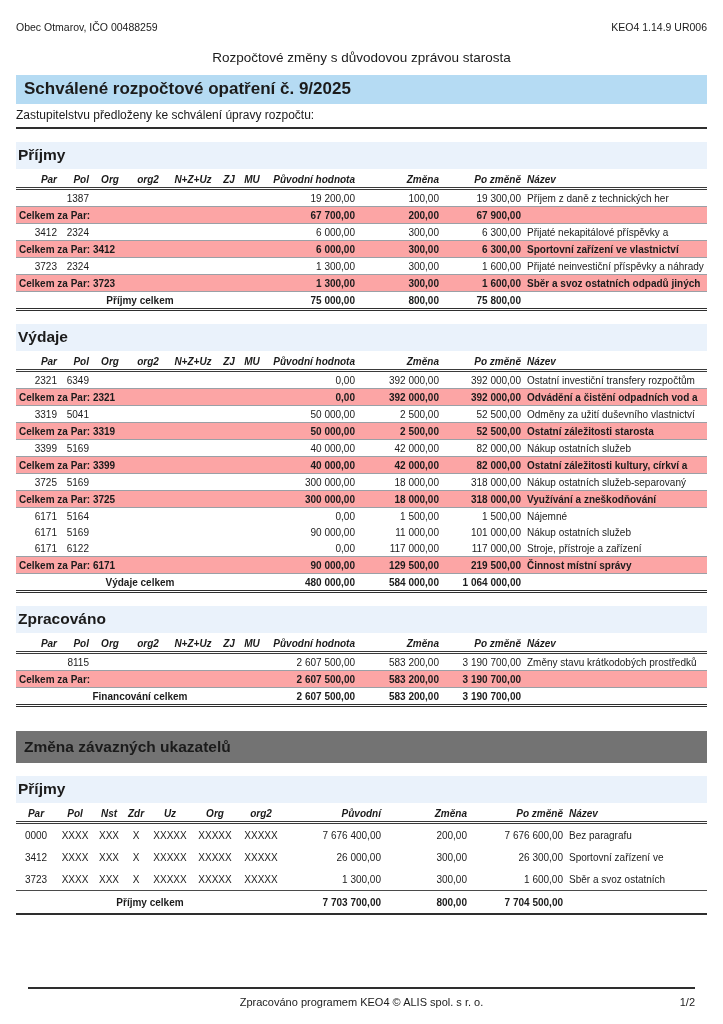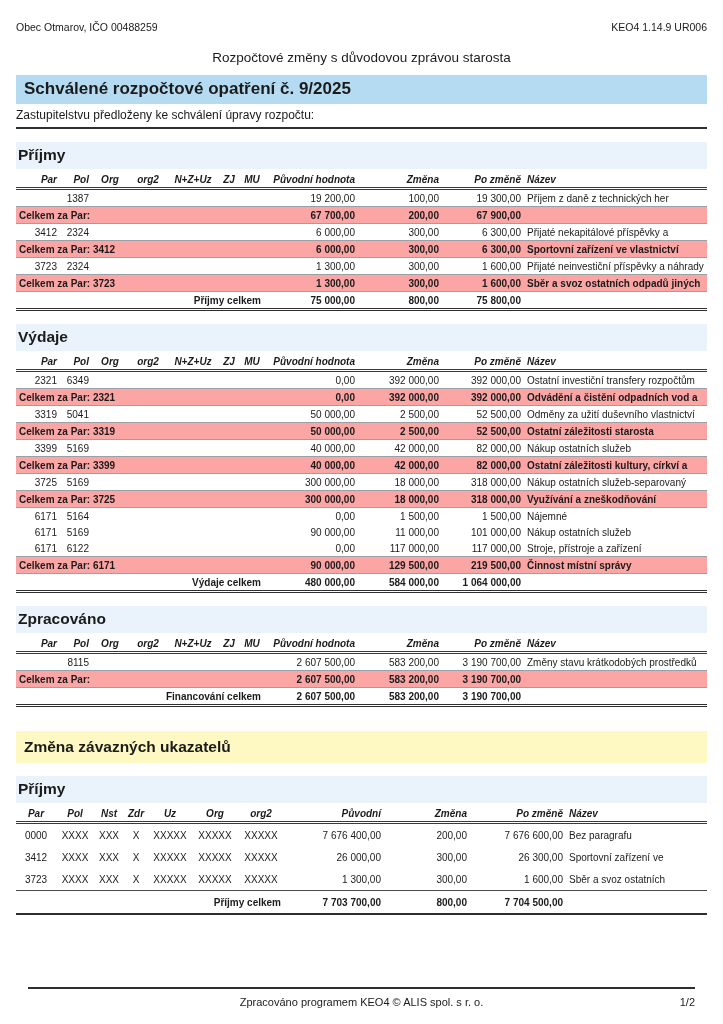--- a/index.html
+++ b/index.html
@@ -7,30 +7,30 @@
     width:723px;height:1024px;position:relative;overflow:hidden;
     background:#ffffff;color:#1b1b1b;
     font-family:"Liberation Sans","DejaVu Sans",sans-serif;
   }
   .page{padding:0 16px;position:relative;height:100%;box-sizing:border-box;}
   .doc-header{display:flex;justify-content:space-between;padding-top:21px;font-size:10.5px;}
   .doc-title{text-align:center;font-size:13.5px;margin-top:17px;}
   .main-bar{margin-top:10px;background:#b5dbf3;font-size:17px;font-weight:bold;padding:4px 8px 5px 8px;}
   .sub-note{font-size:12px;margin-top:4px;padding-bottom:5px;border-bottom:2px solid #2e2e2e;}
   .sec-heading{font-size:15.5px;font-weight:bold;background:#eaf2fb;padding:4px 2px 5px 2px;margin-top:13px;}
-  .big-bar{margin-top:24px;background:#fef9c3;font-size:15.5px;font-weight:bold;padding:7px 8px;}
+  .big-bar{margin-top:24px;background:#737373;font-size:15.5px;font-weight:bold;padding:7px 8px;}
   table.grid{width:100%;border-collapse:collapse;font-size:10px;table-layout:fixed;margin-top:2px;}
   table.grid th,table.grid td{padding:2.5px 3px;white-space:nowrap;overflow:hidden;}
   table.t2 td{padding:5.5px 3px;}
   thead th{font-style:italic;font-weight:bold;border-bottom:3px double #3a3a3a;}
   tr.sub td{background:#fca5a5;font-weight:bold;border-top:1px solid #9aa0a6;border-bottom:1px solid #9aa0a6;}
   tr.grand td{font-weight:bold;border-top:1px solid #4a4a4a;border-bottom:3px double #2e2e2e;}
   table.t2 tr.grand td{border-bottom:2px solid #2e2e2e;}
   td.lbl-sub{padding-left:8px;text-align:left;}
-  td.lbl-grand{padding-left:21px;text-align:right;}
+  td.lbl-grand{padding-left:21px;text-align:center;}
   .al-r{text-align:right;}
   .al-c{text-align:center;}
   .al-l{text-align:left;}
   .doc-footer{position:absolute;left:28px;right:28px;bottom:16px;}
   .footer-line{border-top:2px solid #2e2e2e;}
   .footer-row{display:grid;grid-template-columns:1fr auto 1fr;font-size:11px;padding-top:7px;}
   .footer-center{grid-column:2;}
   .footer-page{grid-column:3;justify-self:end;}
 </style>
 </head>

